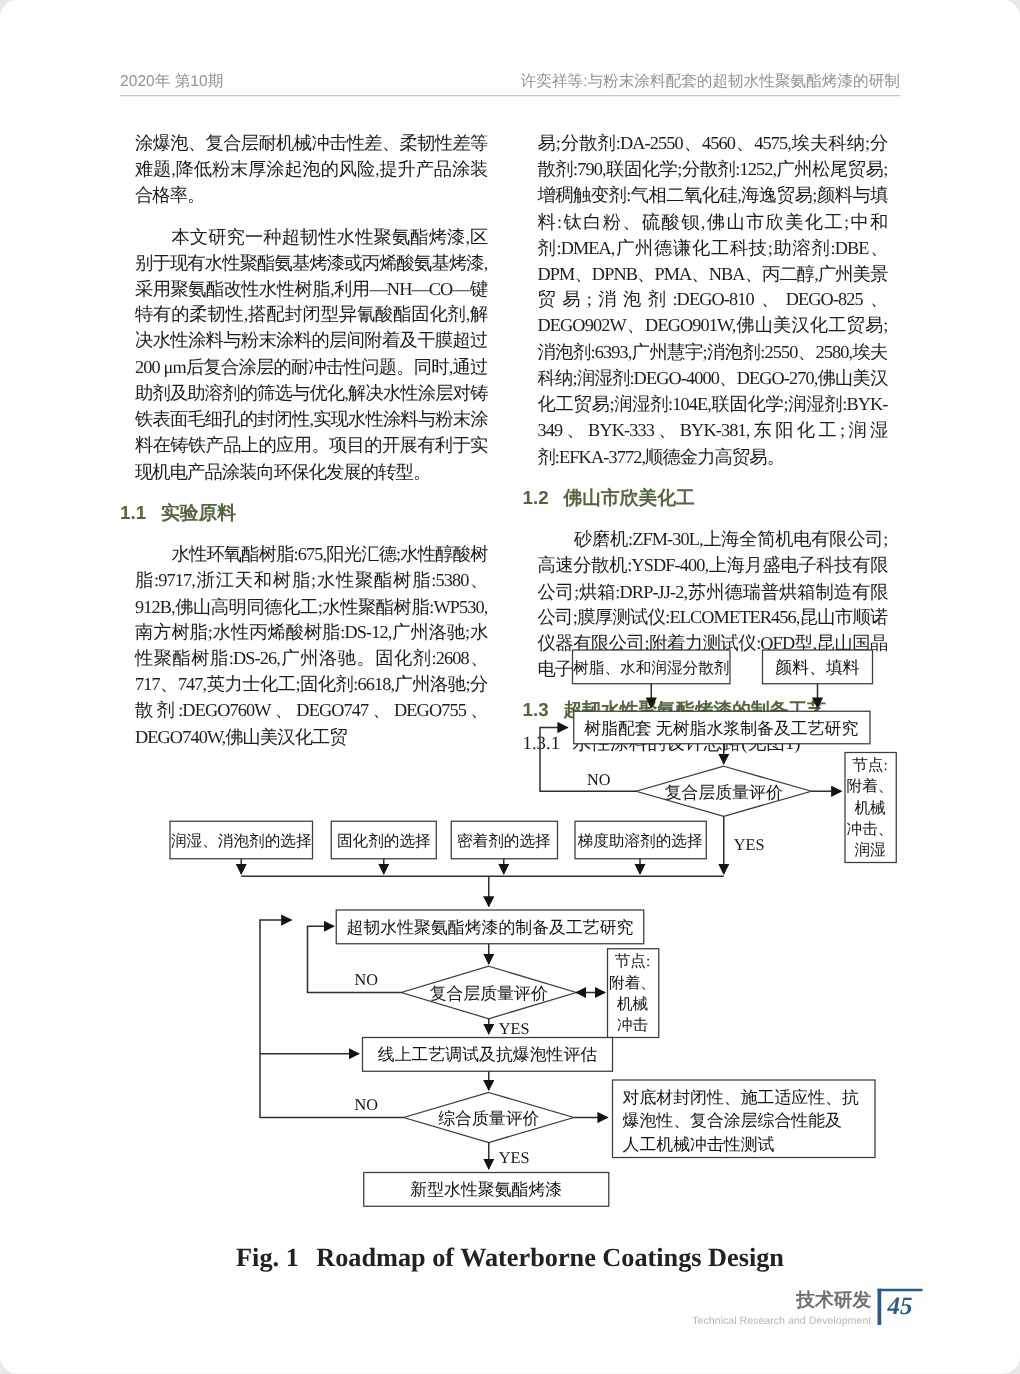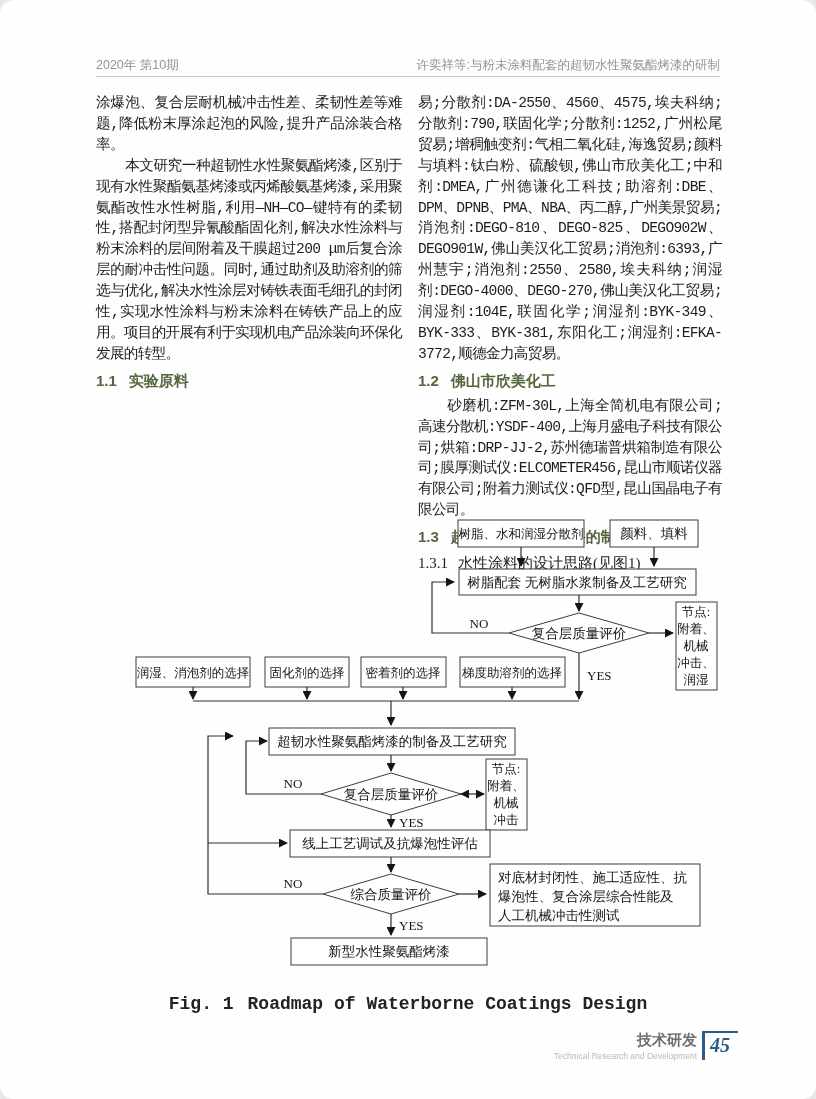--- a/index.html
+++ b/index.html
@@ -9,42 +9,42 @@
   .hdr{position:absolute;top:57px;font-family:"Liberation Sans","DejaVu Sans",sans-serif;
        font-size:12.5px;color:#8f9496;}
   .hdr-left{left:96px;}
   .hdr-right{right:96px;}
   .hdr-rule{position:absolute;left:96px;top:76px;width:624px;height:1px;background:#c6c9ca;}
   
   .col{position:absolute;top:93px;width:306px;font-size:14.6px;line-height:20.9px;
        text-align:justify;letter-spacing:-0.7px;color:#1d1d1d;}
   .col-left{left:96px;}
   .col-right{left:418px;width:304px;}
-  .col p{margin:0;font-family:Liberation Mono, monospace;}
+  .col p{margin:12px;}
   .ind{text-indent:2em;}
   .h2{margin:11px 0 7px;font-family:"Liberation Sans","DejaVu Sans",sans-serif;
       font-weight:bold;font-size:19.5px;color:#55663f;letter-spacing:0;}
   .h2 .num{margin-right:18px;}
   .h3{margin:6px 0 4px;font-family:"Liberation Sans","DejaVu Sans",sans-serif;
       font-weight:bold;font-size:15px;color:#55663f;letter-spacing:0;}
   .h3 .num{margin-right:12px;}
   .h4{margin:5px 0 2px;font-size:15px;color:#1d1d1d;letter-spacing:0;}
   .h4 .num{margin-right:10px;}
   
   .figure{position:absolute;left:96px;top:512px;}
   svg text{font-family:"Liberation Serif","DejaVu Serif",serif;fill:#141414;font-size:13.5px;}
   svg .tm{text-anchor:middle;}
   svg .sm{font-size:12.5px;}
   svg .lbl{font-size:13px;}
   svg rect{fill:#ffffff;stroke:#3c3c3c;stroke-width:1;}
   svg polygon{fill:#ffffff;stroke:#3c3c3c;stroke-width:1;}
   svg line, svg polyline{stroke:#2e2e2e;stroke-width:1.2;fill:none;}
   .cap{position:absolute;left:96px;width:624px;text-align:center;font-weight:bold;}
   .cap-zh{top:972px;font-size:15px;}
-  .cap-en{top:994px;font-size:18px;font-family:Liberation Mono, monospace;}
+  .cap-en{top:994px;font-size:21px;}
   .cap .gap{margin-right:14px;}
   
   .ftr-zh{position:absolute;right:119px;top:1031px;font-family:"Liberation Sans","DejaVu Sans",sans-serif;
           font-weight:bold;font-size:15px;color:#6e7173;text-align:center;}
   .ftr-en{position:absolute;right:119px;top:1051px;font-family:"Liberation Sans","DejaVu Sans",sans-serif;
           font-size:8.5px;color:#b6b9ba;}
   .acc-h{position:absolute;left:702px;top:1031px;width:36px;height:2px;}
   .acc-v{position:absolute;left:702px;top:1031px;width:3px;height:29px;}
   .pagenum{position:absolute;left:710px;top:1034px;font-family:"Liberation Serif","DejaVu Serif",serif;
            font-weight:bold;font-style:italic;font-size:20px;}
@@ -55,20 +55,21 @@
 <div class="page">
 
   <div class="hdr hdr-left">2020年  第10期</div>
   <div class="hdr hdr-right">许奕祥等:与粉末涂料配套的超韧水性聚氨酯烤漆的研制</div>
   <div class="hdr-rule"></div>
 
   <div class="col col-left">
     <p>涂爆泡、复合层耐机械冲击性差、柔韧性差等难题,降低粉末厚涂起泡的风险,提升产品涂装合格率。</p>
     <p class="ind">本文研究一种超韧性水性聚氨酯烤漆,区别于现有水性聚酯氨基烤漆或丙烯酸氨基烤漆,采用聚氨酯改性水性树脂,利用—NH—CO—键特有的柔韧性,搭配封闭型异氰酸酯固化剂,解决水性涂料与粉末涂料的层间附着及干膜超过200 μm后复合涂层的耐冲击性问题。同时,通过助剂及助溶剂的筛选与优化,解决水性涂层对铸铁表面毛细孔的封闭性,实现水性涂料与粉末涂料在铸铁产品上的应用。项目的开展有利于实现机电产品涂装向环保化发展的转型。</p>
     <div class="h3"><span class="num">1.1</span><span>实验原料</span></div>
+    <p class="ind">水性环氧酯树脂:675,阳光汇德;水性醇酸树脂:9717,浙江天和树脂;水性聚酯树脂:5380、912B,佛山高明同德化工;水性聚酯树脂:WP530,南方树脂;水性丙烯酸树脂:DS-12,广州洛驰;水性聚酯树脂:DS-26,广州洛驰。固化剂:2608、717、747,英力士化工;固化剂:6618,广州洛驰;分散剂:DEGO760W、DEGO747、DEGO755、DEGO740W,佛山美汉化工贸</p>
   </div>
 
   <div class="col col-right">
     <p>易;分散剂:DA-2550、4560、4575,埃夫科纳;分散剂:790,联固化学;分散剂:1252,广州松尾贸易;增稠触变剂:气相二氧化硅,海逸贸易;颜料与填料:钛白粉、硫酸钡,佛山市欣美化工;中和剂:DMEA,广州德谦化工科技;助溶剂:DBE、DPM、DPNB、PMA、NBA、丙二醇,广州美景贸易;消泡剂:DEGO-810、DEGO-825、DEGO902W、DEGO901W,佛山美汉化工贸易;消泡剂:6393,广州慧宇;消泡剂:2550、2580,埃夫科纳;润湿剂:DEGO-4000、DEGO-270,佛山美汉化工贸易;润湿剂:104E,联固化学;润湿剂:BYK-349、BYK-333、BYK-381,东阳化工;润湿剂:EFKA-3772,顺德金力高贸易。</p>
     <div class="h3"><span class="num">1.2</span><span>佛山市欣美化工</span></div>
     <p class="ind">砂磨机:ZFM-30L,上海全简机电有限公司;高速分散机:YSDF-400,上海月盛电子科技有限公司;烘箱:DRP-JJ-2,苏州德瑞普烘箱制造有限公司;膜厚测试仪:ELCOMETER456,昆山市顺诺仪器有限公司;附着力测试仪:QFD型,昆山国晶电子有限公司。</p>
     <div class="h3"><span class="num">1.3</span><span>超韧水性聚氨酯烤漆的制备工艺</span></div>
     <div class="h4"><span class="num">1.3.1</span><span>水性涂料的设计思路(见图1)</span></div>
   </div>
 

